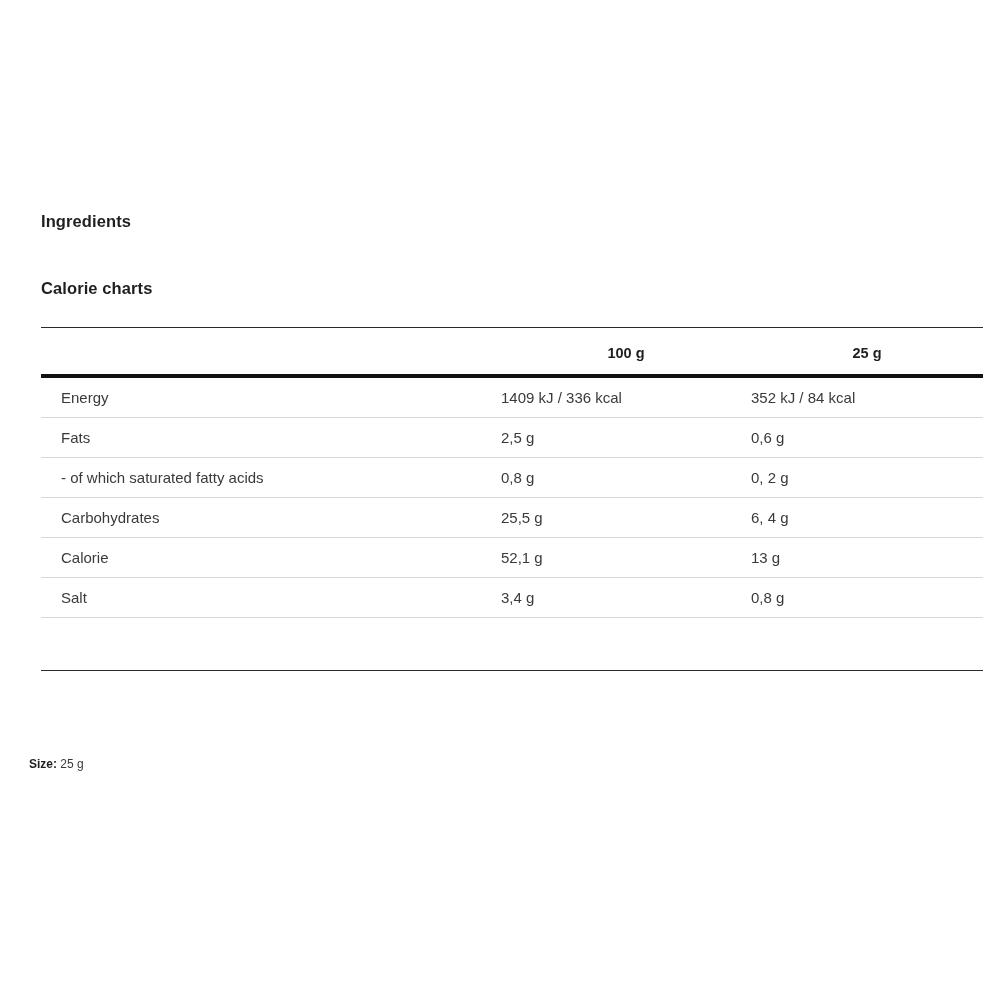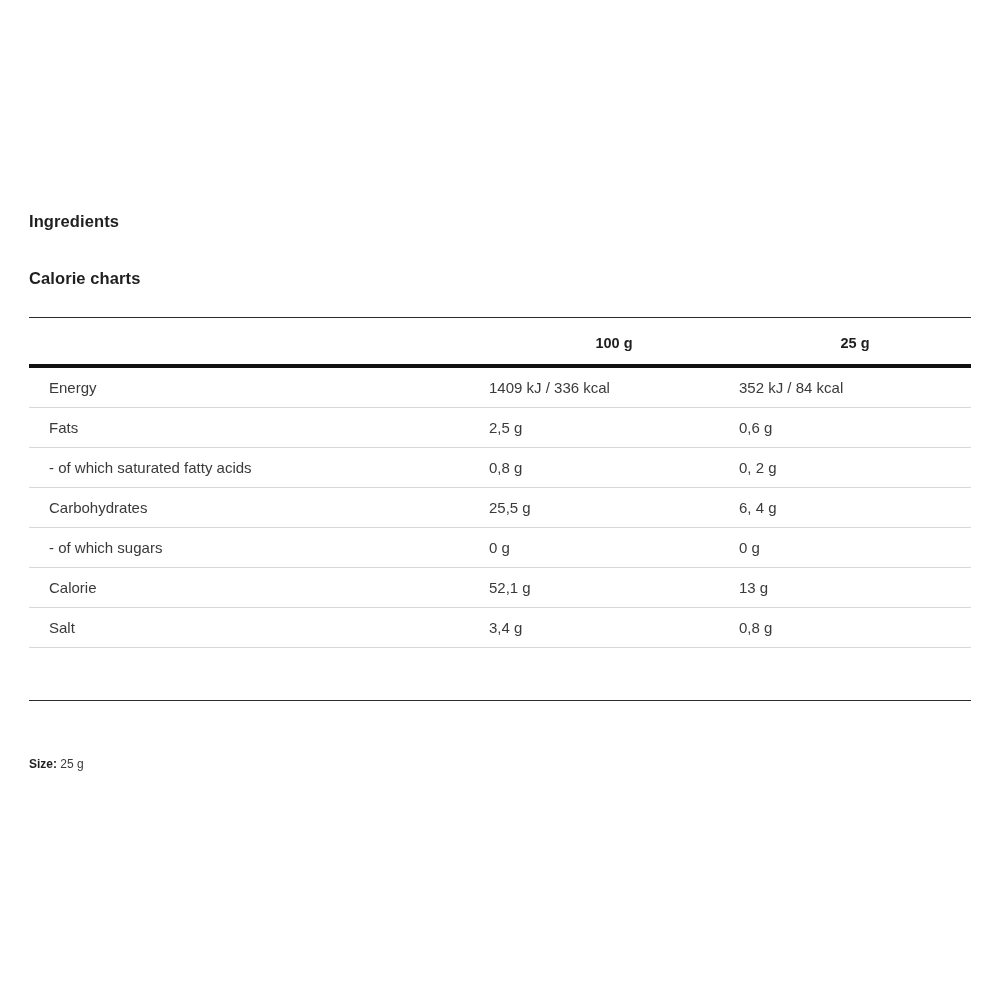--- a/index.html
+++ b/index.html
@@ -15,42 +15,42 @@
     -webkit-font-smoothing: antialiased;
   }
   .page {
     position: relative;
     width: 1000px;
     height: 1000px;
     box-sizing: border-box;
   }
   .content {
     position: absolute;
-    left: 29px;
+    left: 41px;
     top: 212px;
     width: 942px;
   }
   .section-heading {
     font-size: 16.5px;
     font-weight: bold;
     color: #1f1f1f;
     letter-spacing: 0.1px;
     margin: 0 0 28px 0;
   }
   .ingredients-body {
     font-size: 15px;
     line-height: 28px;
     color: #3a3a3a;
     margin: 0;
   }
   .ingredients-body p {
     margin: 0;
   }
   .calorie-heading {
-    margin-top: 38px;
+    margin-top: 48px;
     margin-bottom: 0;
   }
   .table-wrap {
     margin-top: 29px;
     border-top: 1px solid #2b2b2b;
     border-bottom: 1px solid #2b2b2b;
     padding-bottom: 0;
   }
   table.nutrition {
     width: 100%;
@@ -131,25 +131,20 @@
             <td class="col-label">- of which saturated fatty acids</td>
             <td class="col-a">0,8 g</td>
             <td class="col-b">0, 2 g</td>
           </tr>
           <tr>
             <td class="col-label">Carbohydrates</td>
             <td class="col-a">25,5 g</td>
             <td class="col-b">6, 4 g</td>
           </tr>
           <tr>
-            <td class="col-label">- of which sugars</td>
-            <td class="col-a">0 g</td>
-            <td class="col-b">0 g</td>
-          </tr>
-          <tr>
             <td class="col-label">Calorie</td>
             <td class="col-a">52,1 g</td>
             <td class="col-b">13 g</td>
           </tr>
           <tr>
             <td class="col-label">Salt</td>
             <td class="col-a">3,4 g</td>
             <td class="col-b">0,8 g</td>
           </tr>
           <tr>

